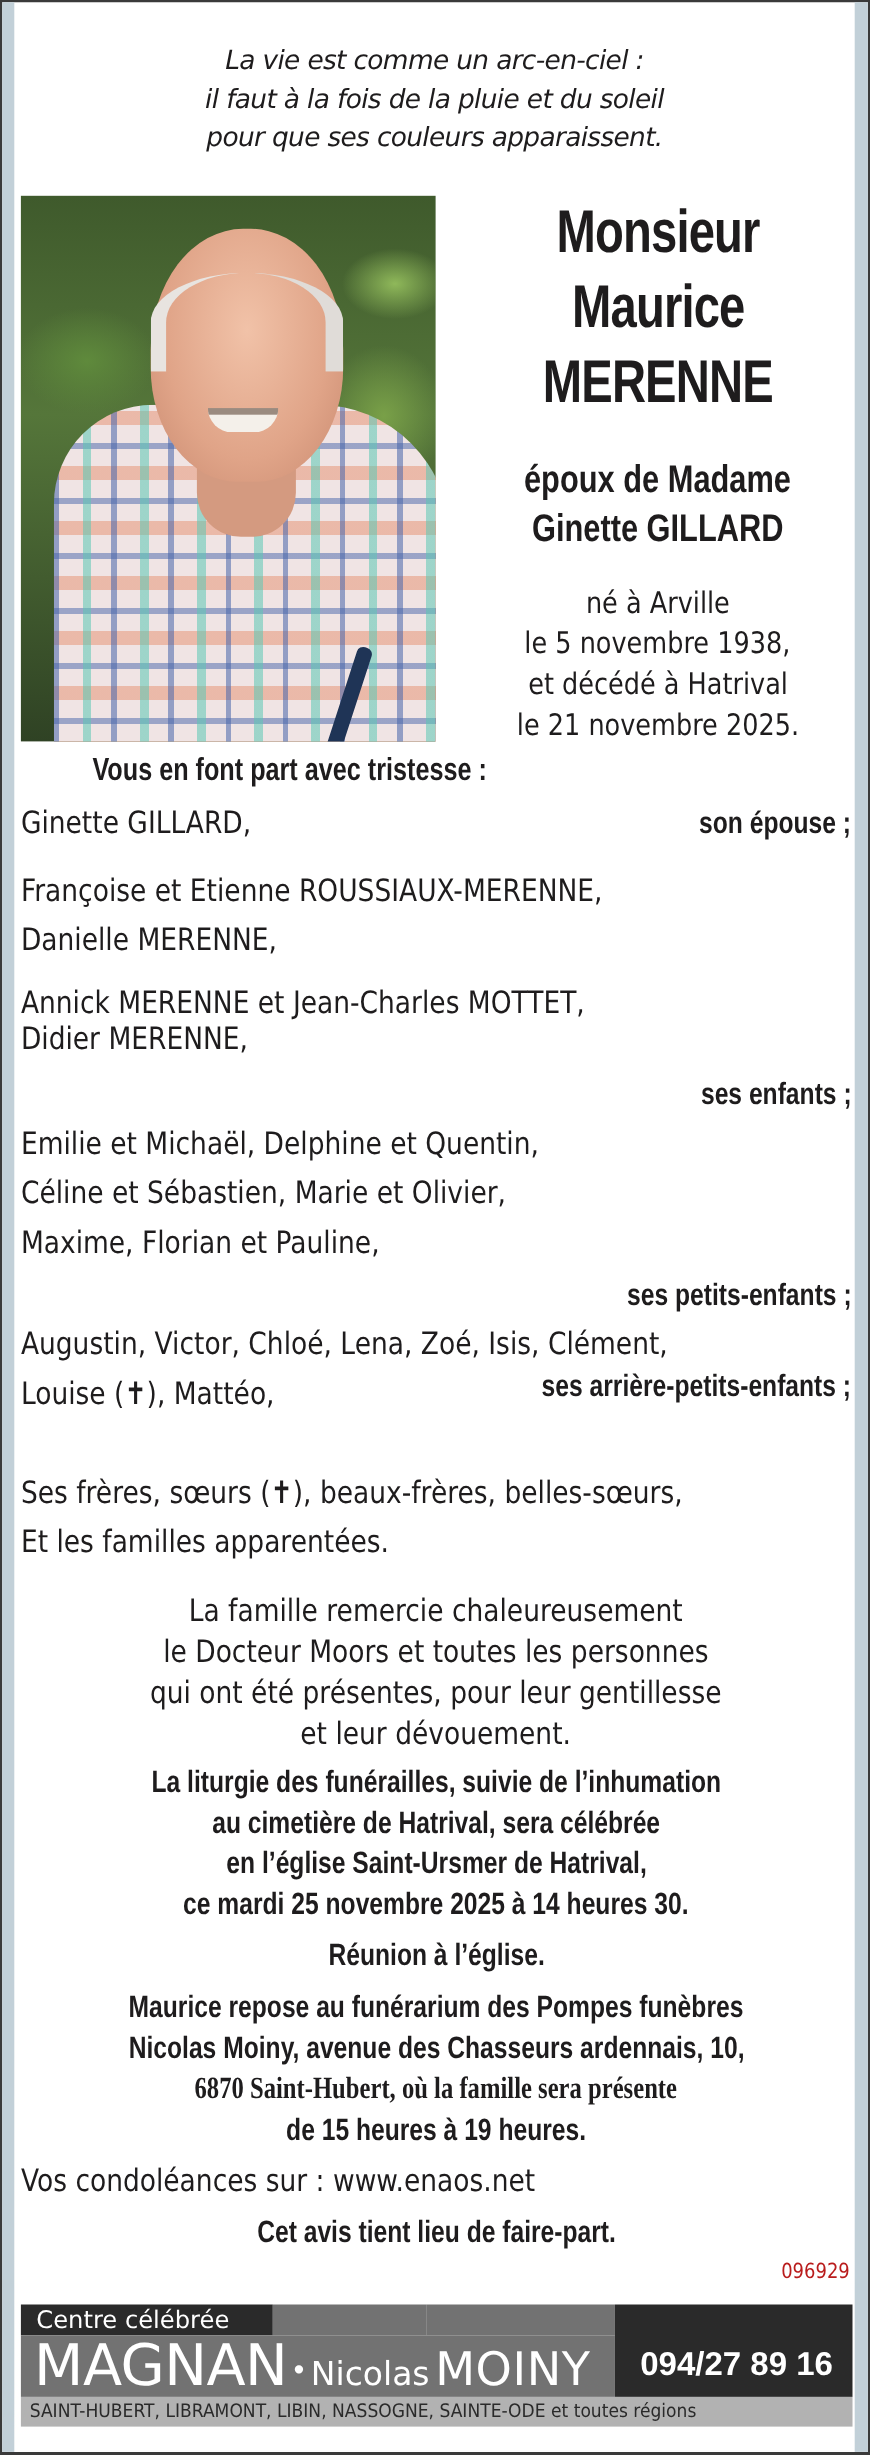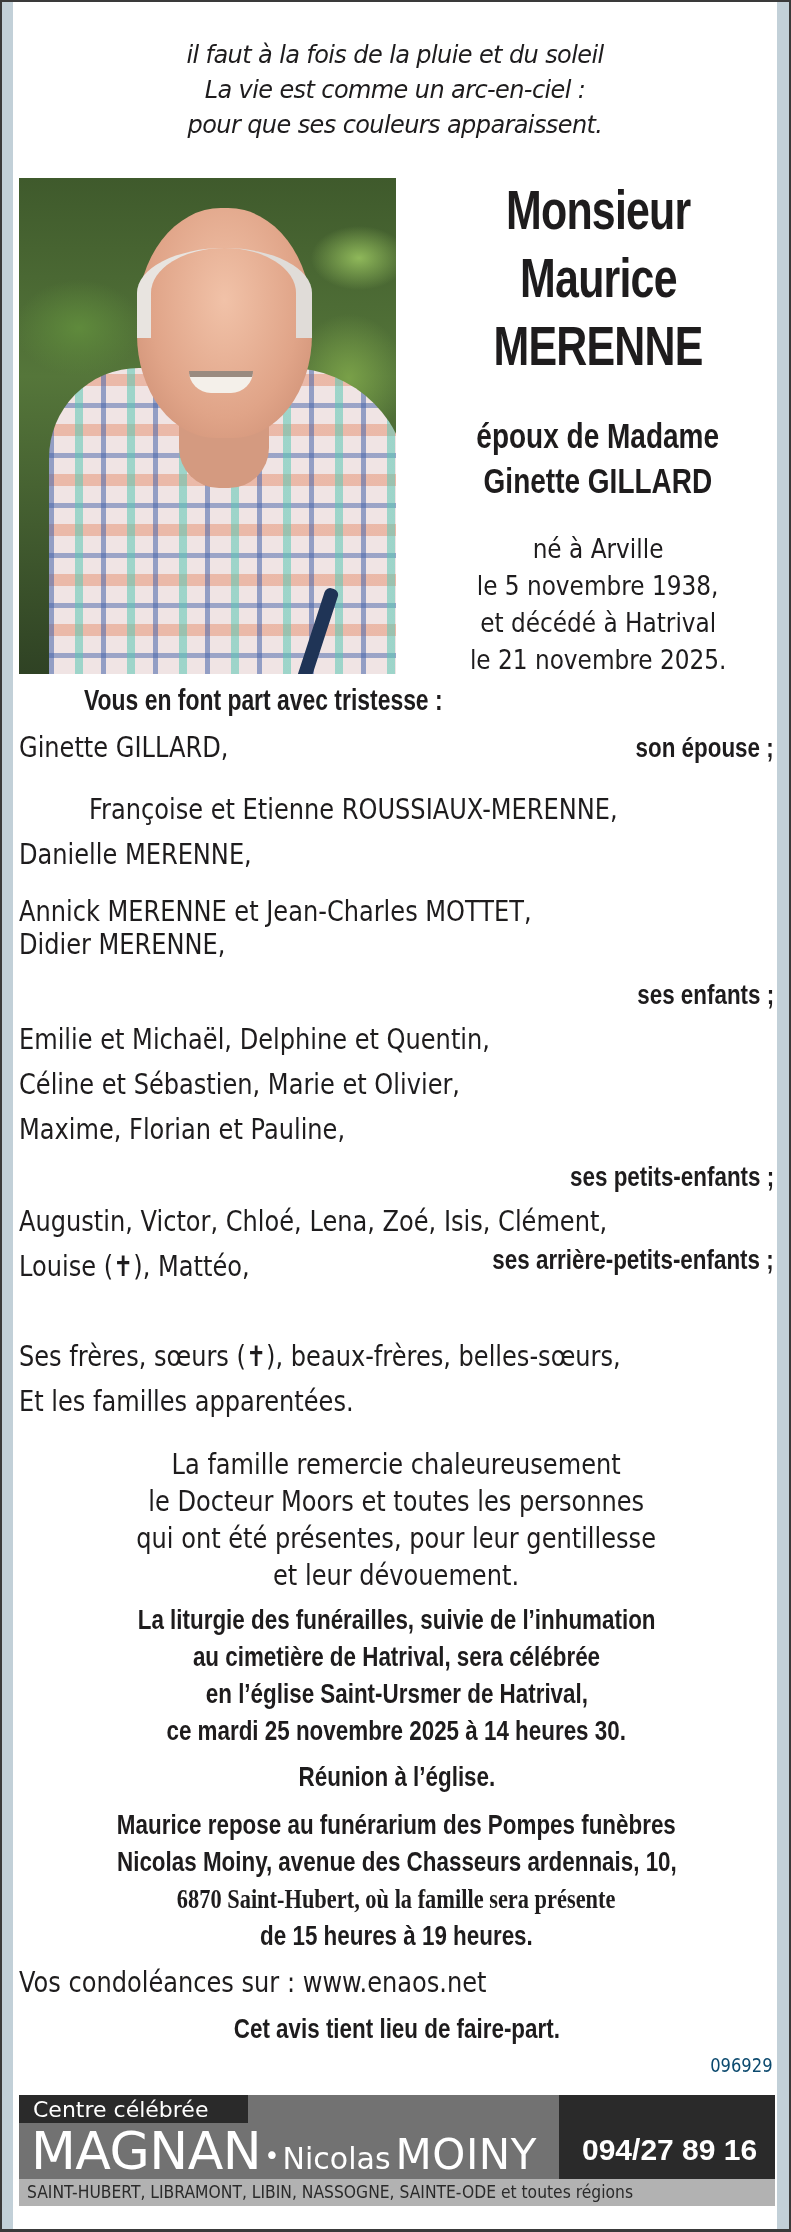--- a/index.html
+++ b/index.html
@@ -126,34 +126,34 @@
     position: absolute; left: 563px; top: 35px; color: #fff; white-space: nowrap;
     font-family: "Liberation Sans", sans-serif; font-weight: bold; font-size: 30px; line-height: 40px;
   }
   .footer .regions {
     position: absolute; left: 8px; top: 84px; height: 27px; line-height: 27px; color: #2a2a2a;
     white-space: nowrap; font-family: "DejaVu Sans", sans-serif; font-size: 17px;
   }
   .footer .regions .sx { display: inline-block; transform: scaleX(0.915); transform-origin: left center; }
   .refno {
     position: absolute; right: 18px; top: 2052px; font-family: "DejaVu Sans", sans-serif;
-    font-size: 19px; line-height: 26px; color: #0c4a6e;
+    font-size: 19px; line-height: 26px; color: #b91c1c;
   }
   .refno span { display: inline-block; transform: scaleX(0.86); transform-origin: right center; }
 </style>
 </head>
 <body>
 
 <div class="frame"></div>
 <div class="strip-l"></div>
 <div class="strip-r"></div>
 
 <div class="quote">
+  <div>La vie est comme un arc-en-ciel :</div>
   <div>il faut à la fois de la pluie et du soleil</div>
-  <div>La vie est comme un arc-en-ciel :</div>
   <div>pour que ses couleurs apparaissent.</div>
 </div>
 
 <div class="photo" title="Portrait of Maurice MERENNE smiling, wearing a plaid shirt, green foliage background">
   <div class="shirt"></div>
   <div class="neck"></div>
   <div class="head"></div>
   <div class="hair"></div>
   <div class="mouth"></div>
   <div class="glasses"></div>
@@ -181,21 +181,21 @@
   <span class="sx" style="transform:scaleX(0.79);">Vous en font part avec tristesse :</span>
 </div>
 
 <div class="line r" style="top:728px;">
   <span class="sx" style="transform:scaleX(0.86);">Ginette GILLARD,</span>
 </div>
 <div class="line b right" style="top:728px;">
   <span class="sx" style="transform:scaleX(0.80);">son épouse ;</span>
 </div>
 
-<div class="line r" style="top:790px;text-align:center;"><span class="sx" style="transform:scaleX(0.86);">Françoise et Etienne ROUSSIAUX-MERENNE,</span></div>
+<div class="line r" style="top:790px;"><span class="sx" style="transform:scaleX(0.86);">Françoise et Etienne ROUSSIAUX-MERENNE,</span></div>
 <div class="line r" style="top:835px;"><span class="sx" style="transform:scaleX(0.86);">Danielle MERENNE,</span></div>
 <div class="line r" style="top:892px;"><span class="sx" style="transform:scaleX(0.86);">Annick MERENNE et Jean-Charles MOTTET,</span></div>
 <div class="line r" style="top:925px;"><span class="sx" style="transform:scaleX(0.86);">Didier MERENNE,</span></div>
 <div class="line b right" style="top:975px;"><span class="sx" style="transform:scaleX(0.80);">ses enfants ;</span></div>
 
 <div class="line r" style="top:1020px;"><span class="sx" style="transform:scaleX(0.86);">Emilie et Michaël, Delphine et Quentin,</span></div>
 <div class="line r" style="top:1065px;"><span class="sx" style="transform:scaleX(0.86);">Céline et Sébastien, Marie et Olivier,</span></div>
 <div class="line r" style="top:1110px;"><span class="sx" style="transform:scaleX(0.86);">Maxime, Florian et Pauline,</span></div>
 <div class="line b right" style="top:1157px;"><span class="sx" style="transform:scaleX(0.80);">ses petits-enfants ;</span></div>
 

